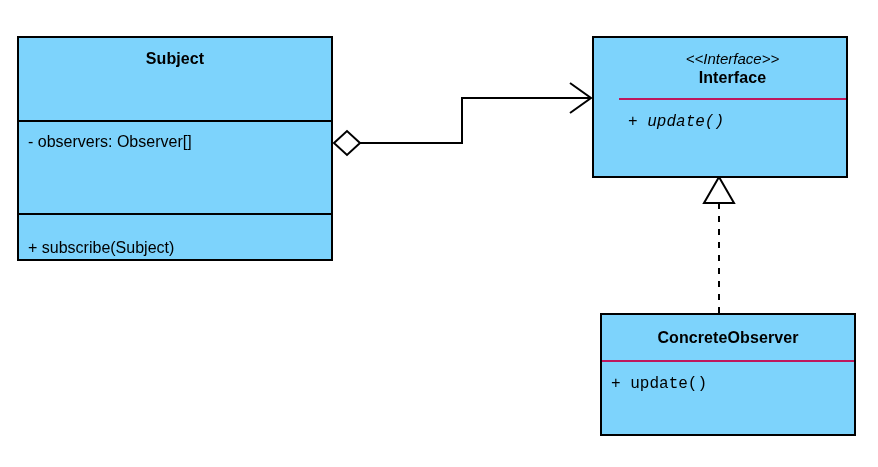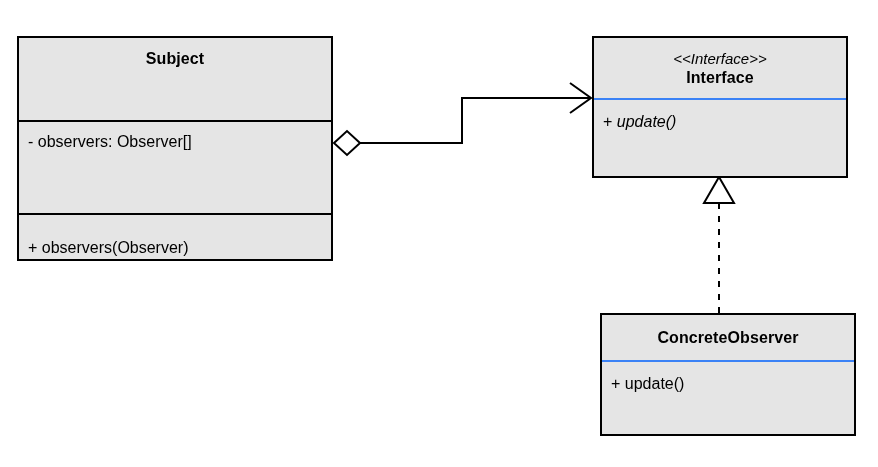--- a/index.html
+++ b/index.html
@@ -20,21 +20,21 @@
   #diagram-canvas {
     position: absolute;
     inset: 0;
     background: #ffffff;
   }
 
   
   .uml-class {
     position: absolute;
     box-sizing: border-box;
-    background: #e5e5e5;
+    background: #7dd3fc;
     border: 2px solid #000000;
     display: flex;
     flex-direction: column;
     z-index: 2;
   }
 
   .compartment {
     box-sizing: border-box;
     position: relative;
   }
@@ -45,21 +45,22 @@
     align-items: center;
     justify-content: center;
     text-align: center;
   }
 
   .sep-dark {
     border-top: 2px solid #000000;
     margin-top: 41px;
   }
   .sep-light {
-    border-top: 2px solid #3b82f6;
+    border-top: 2px solid #be185d;
+    font-family: Liberation Mono, monospace;
   }
 
   .class-title {
     font-size: 16px;
     font-weight: bold;
     line-height: 20px;
     letter-spacing: 0.1px;
   }
 
   .stereotype {
@@ -91,20 +92,21 @@
   }
   #class-subject .name-compartment { height: 55px; }
   #class-subject .attr-compartment { height: 65px; padding-top: 9px; }
   #class-subject .ops-compartment  { flex: 1; padding-top: 22px; }
 
   #class-observer {
     left: 592px;
     top: 36px;
     width: 256px;
     height: 142px;
+    padding-left: 25px;
   }
   #class-observer .name-compartment { height: 60px; }
   #class-observer .ops-compartment  { flex: 1; padding-top: 11px; }
 
   #class-concrete-observer {
     left: 600px;
     top: 313px;
     width: 256px;
     height: 123px;
   }
@@ -150,21 +152,21 @@
     </div>
     <div class="compartment attr-compartment sep-dark">
       <div class="member">
         <span class="sign">-</span>
         <span class="member-text">observers: Observer[]</span>
       </div>
     </div>
     <div class="compartment ops-compartment sep-dark">
       <div class="member">
         <span class="sign">+</span>
-        <span class="member-text">observers(Observer)</span>
+        <span class="member-text">subscribe(Subject)</span>
       </div>
     </div>
   </div>
 
   <div class="uml-class" id="class-observer">
     <div class="compartment name-compartment">
       <div class="stereotype">&lt;&lt;Interface&gt;&gt;</div>
       <div class="class-title">Interface</div>
     </div>
     <div class="compartment ops-compartment sep-light">

